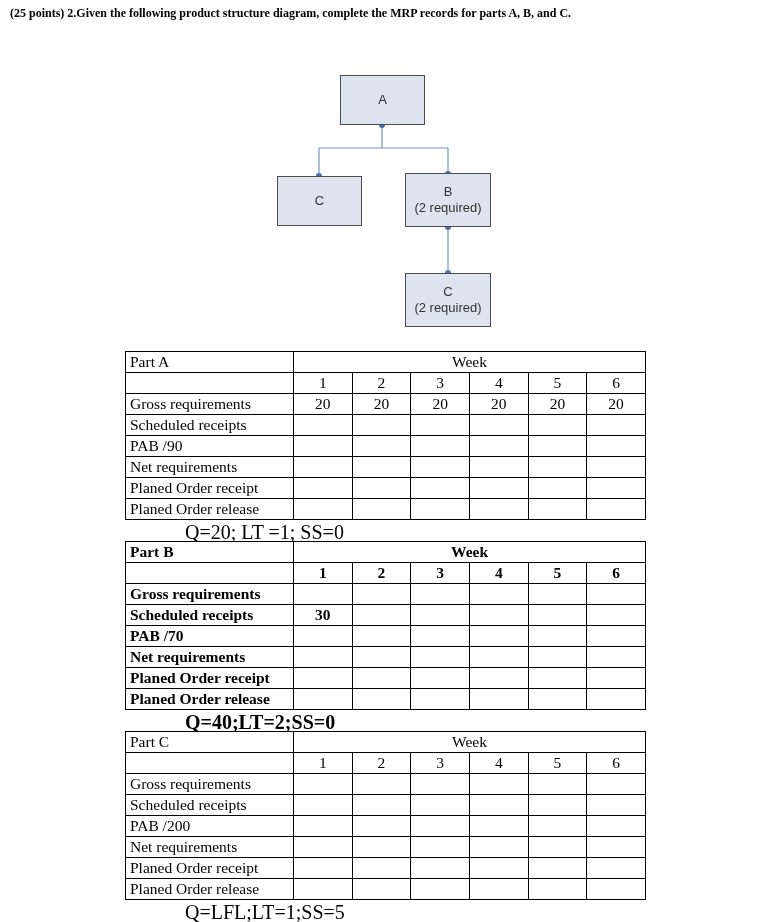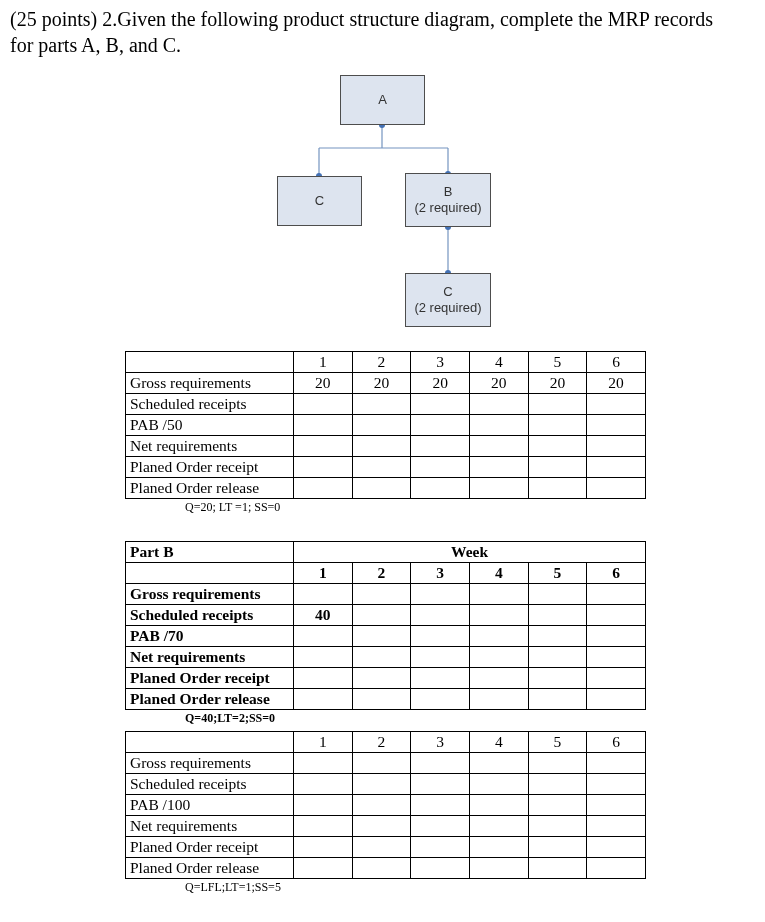--- a/index.html
+++ b/index.html
@@ -3,21 +3,21 @@
 <meta charset="utf-8">
 <style>
   * { margin:0; padding:0; box-sizing:border-box; }
   html,body { background:#ffffff; }
   .page {
     position:relative; width:765px; height:922px; background:#fff;
     font-family:"Liberation Serif", serif; color:#000; overflow:hidden;
   }
   .title {
     position:absolute; left:10px; top:6px; width:714px;
-    font-size:20px; line-height:1.32;
+    font-size:12px; line-height:1.32;font-weight:bold;
   }
   
   .connectors { position:absolute; left:0; top:0; pointer-events:none; }
   .connectors line { stroke:var(--connector-color,#7494c0); stroke-width:1.2; }
   .connectors circle { fill:var(--dot-color,#4371b5); }
   .node {
     position:absolute; display:flex; flex-direction:column;
     align-items:center; justify-content:center; text-align:center;
     background:var(--box-fill,#dde4ef); border:1px solid var(--box-border,#4d4d4d);
     font-family:"Liberation Sans", sans-serif; font-size:13px; color:#333;
@@ -34,21 +34,21 @@
   .block-c { top:731px; }
   table.mrp-table {
     border-collapse:collapse; table-layout:fixed; width:520px;
     font-size:15.5px;
   }
   .mrp-table td {
     border:1px solid #000; height:21px; padding:0 0 0 4px;
     overflow:hidden; white-space:nowrap; vertical-align:middle;
   }
   .mrp-table td.center { text-align:center; padding:0; }
-  .footnote { font-size:12px; margin-top:1px; padding-left:60px; }
+  .footnote { font-size:20px; margin-top:1px; padding-left:60px; }
 </style>
 </head>
 <body>
 
 <div class="page">
 
   <p class="title">(25 points) 2.Given the following product structure diagram, complete the MRP records for parts A, B, and C.</p>
 
   <svg class="connectors" width="765" height="922" viewBox="0 0 765 922">
     <line x1="382" y1="125" x2="382" y2="148"></line>
@@ -84,20 +84,24 @@
           <col style="width: 168px;">
           <col style="width: 58.66px;">
           <col style="width: 58.66px;">
           <col style="width: 58.66px;">
           <col style="width: 58.66px;">
           <col style="width: 58.66px;">
           <col style="width: 58.66px;">
         </colgroup>
         <tbody>
           <tr>
+            <td>Part A</td>
+            <td class="center" colspan="6">Week</td>
+          </tr>
+          <tr>
             <td></td>
             <td class="center">1</td>
             <td class="center">2</td>
             <td class="center">3</td>
             <td class="center">4</td>
             <td class="center">5</td>
             <td class="center">6</td>
           </tr>
           <tr>
             <td>Gross requirements</td>
@@ -111,21 +115,21 @@
           <tr>
             <td>Scheduled receipts</td>
             <td class="center"></td>
             <td class="center"></td>
             <td class="center"></td>
             <td class="center"></td>
             <td class="center"></td>
             <td class="center"></td>
           </tr>
           <tr>
-            <td>PAB /50</td>
+            <td>PAB /90</td>
             <td class="center"></td>
             <td class="center"></td>
             <td class="center"></td>
             <td class="center"></td>
             <td class="center"></td>
             <td class="center"></td>
           </tr>
           <tr>
             <td>Net requirements</td>
             <td class="center"></td>
@@ -187,21 +191,21 @@
             <td>Gross requirements</td>
             <td class="center"></td>
             <td class="center"></td>
             <td class="center"></td>
             <td class="center"></td>
             <td class="center"></td>
             <td class="center"></td>
           </tr>
           <tr>
             <td>Scheduled receipts</td>
-            <td class="center">40</td>
+            <td class="center">30</td>
             <td class="center"></td>
             <td class="center"></td>
             <td class="center"></td>
             <td class="center"></td>
             <td class="center"></td>
           </tr>
           <tr>
             <td>PAB /70</td>
             <td class="center"></td>
             <td class="center"></td>
@@ -247,20 +251,24 @@
         <colgroup>
           <col style="width: 168px;">
           <col style="width: 58.66px;">
           <col style="width: 58.66px;">
           <col style="width: 58.66px;">
           <col style="width: 58.66px;">
           <col style="width: 58.66px;">
           <col style="width: 58.66px;">
         </colgroup>
         <tbody>
+          <tr>
+            <td>Part C</td>
+            <td class="center" colspan="6">Week</td>
+          </tr>
           <tr>
             <td></td>
             <td class="center">1</td>
             <td class="center">2</td>
             <td class="center">3</td>
             <td class="center">4</td>
             <td class="center">5</td>
             <td class="center">6</td>
           </tr>
           <tr>
@@ -275,21 +283,21 @@
           <tr>
             <td>Scheduled receipts</td>
             <td class="center"></td>
             <td class="center"></td>
             <td class="center"></td>
             <td class="center"></td>
             <td class="center"></td>
             <td class="center"></td>
           </tr>
           <tr>
-            <td>PAB /100</td>
+            <td>PAB /200</td>
             <td class="center"></td>
             <td class="center"></td>
             <td class="center"></td>
             <td class="center"></td>
             <td class="center"></td>
             <td class="center"></td>
           </tr>
           <tr>
             <td>Net requirements</td>
             <td class="center"></td>

